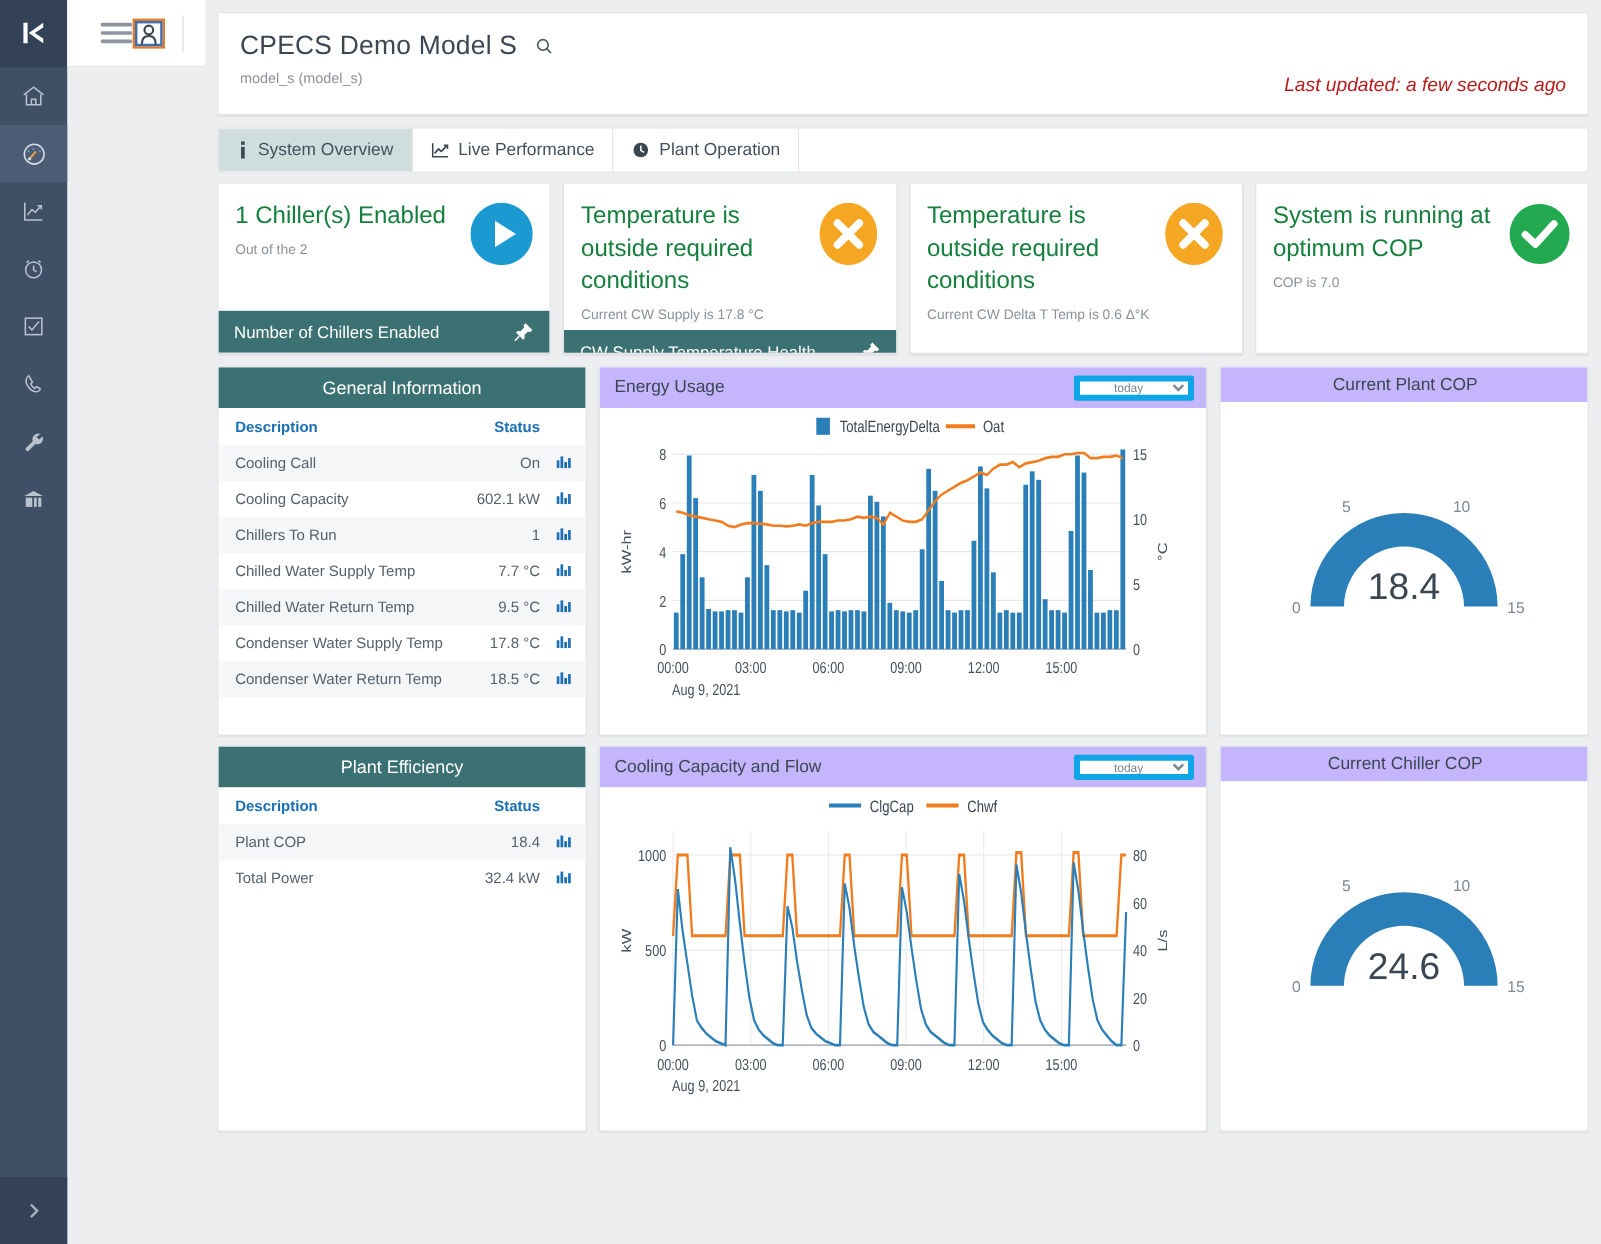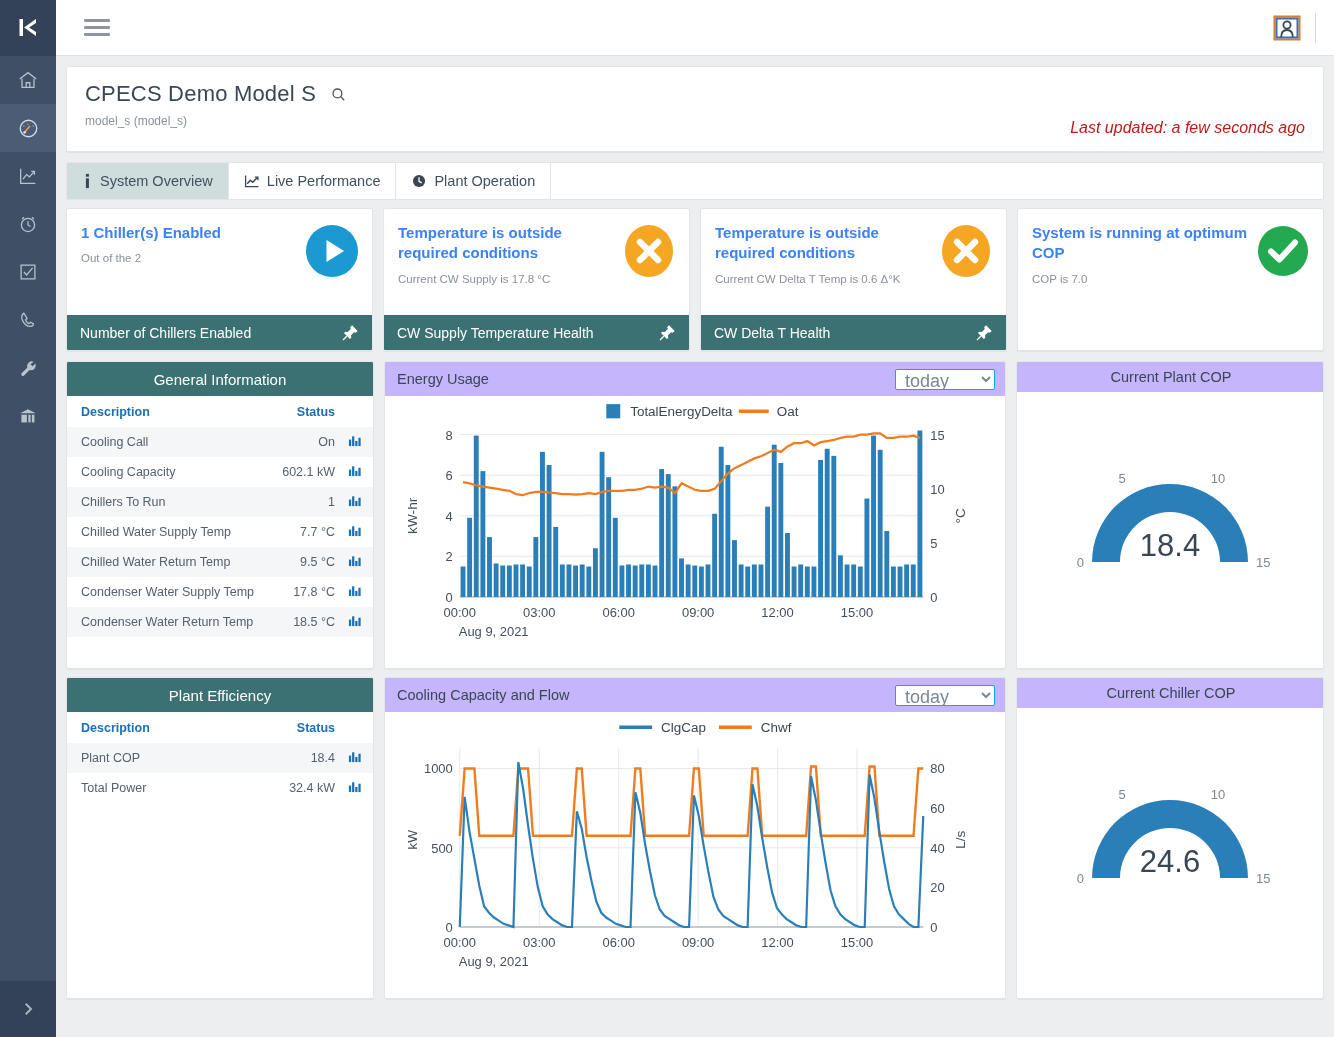--- a/index.html
+++ b/index.html
@@ -31,21 +31,21 @@
     cursor:pointer;
   }
   .nav-item.active { background:#4b5c74; }
   .nav-item svg { display:block; }
   .sidebar-toggle {
     height:56px; background:#344257;
     display:flex; align-items:center; justify-content:center; cursor:pointer;
   }
 
   
-  .main { flex:1 1 auto; display:flex; flex-direction:column; min-width:0; }
+  .main { flex:1 1 auto; display:flex; flex-direction:row; min-width:0; }
 
   .topbar {
     height:56px; background:#ffffff; border-bottom:1px solid #dfe3e6;
     display:flex; align-items:center; justify-content:space-between;
     padding:0 18px 0 28px; flex:0 0 56px;
   }
   .hamburger { width:26px; cursor:pointer; }
   .hamburger span {
     display:block; height:3px; background:#8f94a3; border-radius:1px; margin:4px 0;
   }
@@ -95,21 +95,21 @@
     flex:1 1 0; background:#fff; border:1px solid #e2e6e8; border-radius:2px;
     box-shadow:0 1px 1px rgba(0,0,0,.05);
     display:flex; flex-direction:column; height:143px; overflow:hidden;
   }
   .status-body {
     flex:1 1 auto; padding:14px 14px 6px 14px;
     display:flex; align-items:flex-start; justify-content:space-between; gap:8px;
   }
   .status-texts { min-width:0; }
   .status-head {
-    font-size:15px; line-height:1.35; color:#3b82f6; font-weight:700;
+    font-size:20px; line-height:1.35; color:#15803d; font-weight:400;
   }
   .status-sub { margin-top:9px; font-size:11.5px; color:#8a9199; }
   .status-badge { flex:0 0 auto; margin-top:2px; }
   .status-footer {
     background:#3c7173; color:#fff; height:35px; flex:0 0 35px;
     display:flex; align-items:center; justify-content:space-between;
     padding:0 13px; font-size:14px;
   }
   .pin-icon { cursor:pointer; }
 
@@ -155,23 +155,23 @@
   .panel-chart { height:308px; }
   .panel-chart2 { height:322px; }
   .panel-gauge { height:308px; }
   .panel-gauge2 { height:322px; }
 
   .chart-body { flex:1 1 auto; position:relative; }
   .gauge-body { flex:1 1 auto; position:relative; }
 
   select.range-select {
     font-family:"Liberation Sans", sans-serif;
-    font-size:18px; color:#7b8794;
+    font-size:10px; color:#7b8794;
     height:21px; width:100px; padding:0 2px 0 5px;
-    border:1px solid #0ea5e9; border-radius:2px; background:#fff;
+    border:5px solid #0ea5e9; border-radius:2px; background:#fff;text-align:center;
   }
 
   svg text { font-family:"Liberation Sans", sans-serif; }
 </style>
 </head>
 <body>
 
 <div class="app">
 
   <div class="sidebar">
@@ -354,27 +354,20 @@
             <div class="status-texts">
               <div class="status-head">Temperature is outside required conditions</div>
               <div class="status-sub">Current CW Delta T Temp is 0.6 Δ°K</div>
             </div>
             <div class="status-badge">
               <svg width="52" height="52" viewBox="0 0 52 52">
                 <ellipse cx="26" cy="26" rx="24" ry="26" fill="#f5a623"></ellipse>
                 <path d="M17 17 L35 35 M35 17 L17 35" stroke="#ffffff" stroke-width="6.5" stroke-linecap="round"></path>
               </svg>
             </div>
-          </div>
-          <div class="status-footer">
-            <span>CW Delta T Health</span>
-            <svg class="pin-icon" width="17" height="17" viewBox="0 0 20 20">
-              <path d="M11.8 1.6 L18.4 8.2 L16.2 10.4 L14.2 9.6 L10.6 13.2 L10.9 16.1 L9.3 17.7 L2.3 10.7 L3.9 9.1 L6.8 9.4 L10.4 5.8 L9.6 3.8 Z" fill="#ffffff"></path>
-              <path d="M5.6 14.4 L1.2 18.8" stroke="#ffffff" stroke-width="1.5"></path>
-            </svg>
           </div>
         </div>
 
         <div class="status-card">
           <div class="status-body">
             <div class="status-texts">
               <div class="status-head">System is running at optimum COP</div>
               <div class="status-sub">COP is 7.0</div>
             </div>
             <div class="status-badge">

